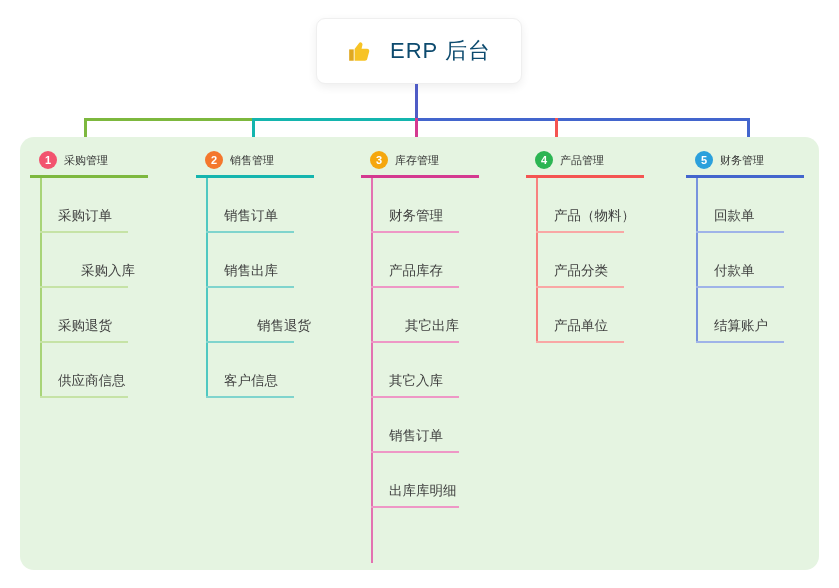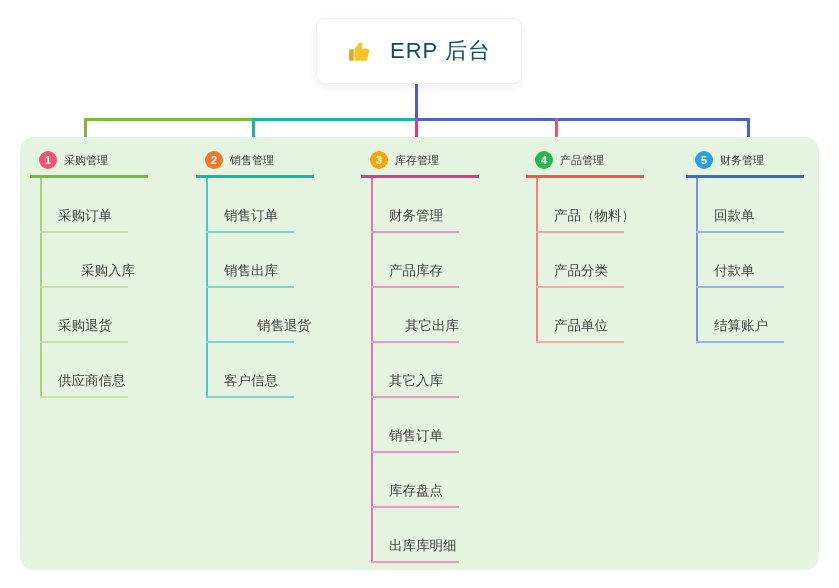--- a/index.html
+++ b/index.html
@@ -136,23 +136,20 @@
           <div class="child-item" style="border-bottom-color: rgb(238, 151, 198); padding-left: 16px;">
             <span>其它出库</span>
           </div>
           <div class="child-item" style="border-bottom-color: rgb(238, 151, 198);">
             <span>其它入库</span>
           </div>
           <div class="child-item" style="border-bottom-color: rgb(238, 151, 198);">
             <span>销售订单</span>
           </div>
           <div class="child-item" style="border-bottom-color: rgb(238, 151, 198);">
-            <span>库存盘点</span>
-          </div>
-          <div class="child-item" style="border-bottom-color: rgb(238, 151, 198);">
             <span>出库库明细</span>
           </div>
         </div>
       </div>
       <div class="branch-col" style="left: 506px;">
         <div class="branch-header" style="border-bottom-color: rgb(244, 84, 82);">
           <span class="badge" style="background: rgb(44, 181, 83);">4</span>
           <span class="branch-label">产品管理</span>
         </div>
         <div class="children">

